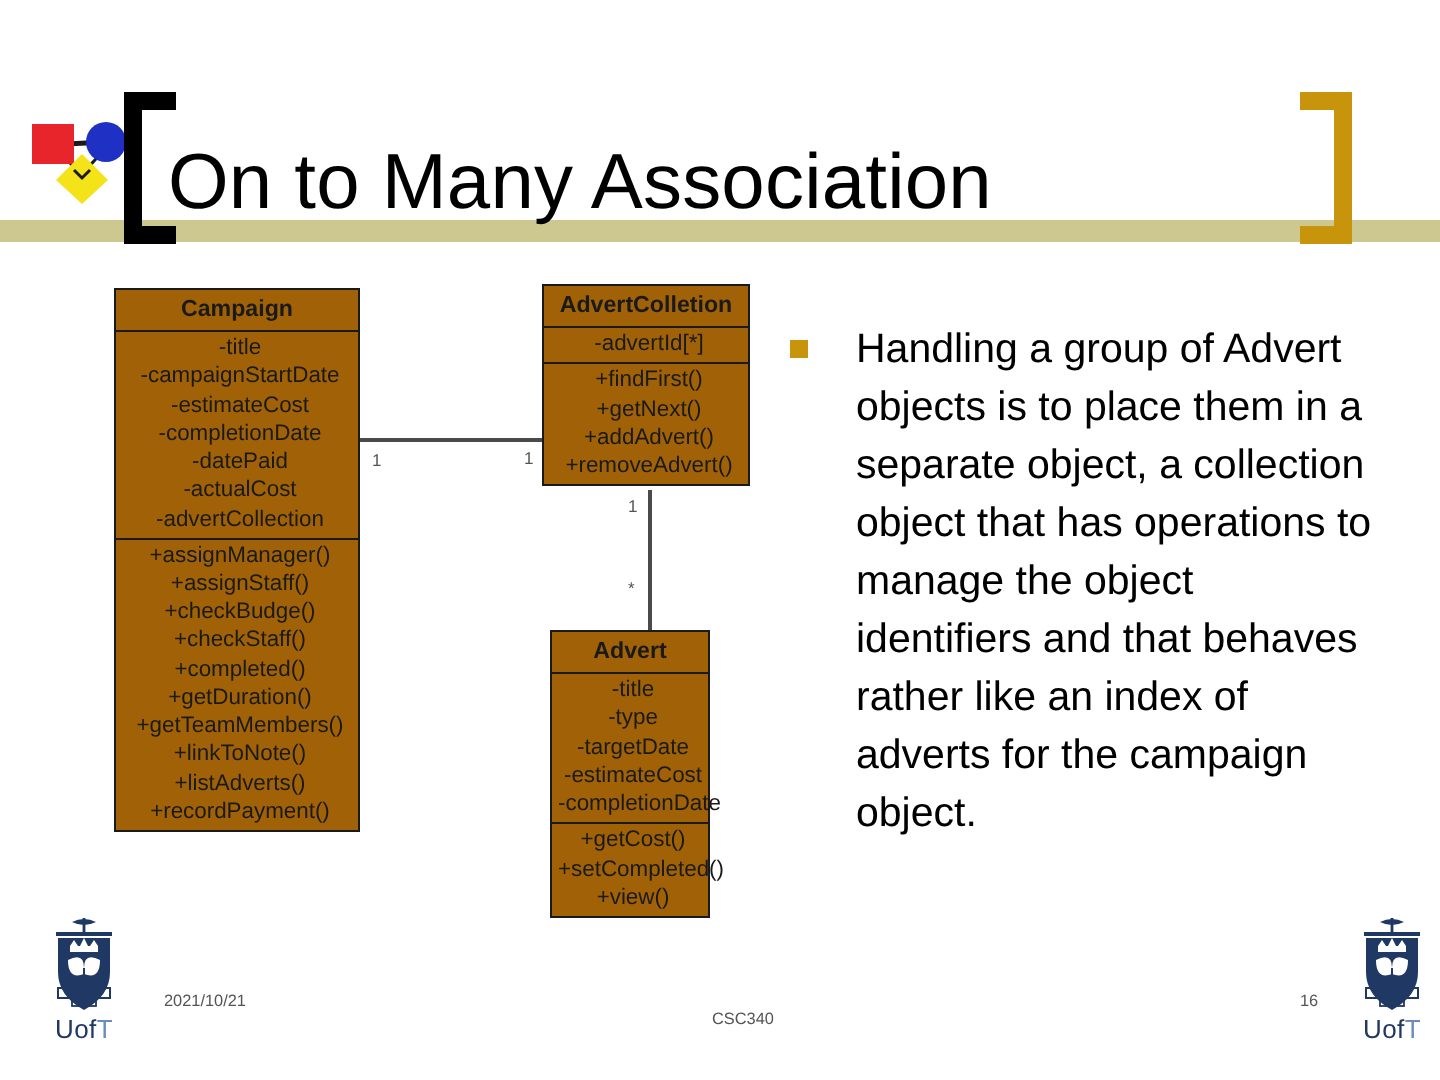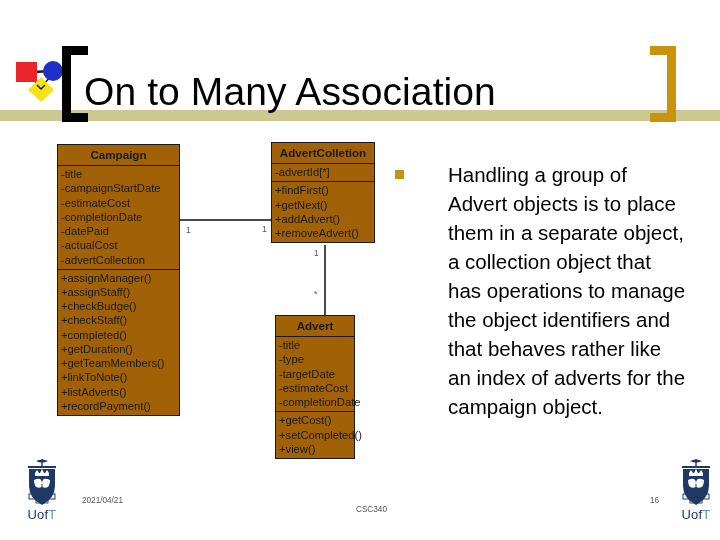--- a/index.html
+++ b/index.html
@@ -80,20 +80,21 @@
   }
   .uml-title {
     text-align: center;
     font-weight: bold;
     font-size: 11.6px;
     padding: 2.5px 0 3px 0;
     border-bottom: 1.6px solid #1a1a1a;
   }
   .uml-compartment {
     padding: 1px 0 2px 2px;
+    text-align: center;
   }
   .uml-compartment + .uml-compartment {
     border-top: 1.6px solid #1a1a1a;
   }
   .uml-line {
     white-space: nowrap;
     padding-left: 1px;
   }
 
   #box-campaign {
@@ -140,21 +141,21 @@
     left: 392px; top: 160px;
     width: 296px;
   }
   #bullet-marker {
     position: absolute;
     left: 3px; top: 10px;
     width: 9px; height: 9px;
     background: #c8940b;
   }
   #body-text {
-    margin-left: 56px;
+    margin-left: 36px;
     font-size: 20.5px;
     line-height: 1.415;
     color: #000000;
   }
 
   
   #footer {
     position: absolute;
     left: 0; top: 480px;
     width: 720px; height: 60px;
@@ -291,21 +292,21 @@
       <path d="M17 15 h14 v3 h-14 z" fill="#ffffff"></path>
       <path d="M19 12 l2 3 h-4 z M24 11 l2 4 h-4 z M29 12 l2 3 h-4 z" fill="#ffffff"></path>
       <path d="M16 22 q8 -4 8 4 q0 -8 8 -4 q0 10 -8 7 q-8 3 -8 -7 z" fill="#ffffff"></path>
       <path d="M24 26 v7" stroke="#1f3864" stroke-width="1"></path>
       <rect x="11" y="36" width="26" height="5" fill="none" stroke="#1f3864" stroke-width="1"></rect>
       <rect x="18" y="41" width="12" height="4" fill="none" stroke="#1f3864" stroke-width="0.9"></rect>
     </svg>
     <div class="uoft-wordmark"><span>Uof</span><span class="t-accent">T</span></div>
   </div>
 
-  <div class="footer-text" id="footer-date">2021/04/21</div>
+  <div class="footer-text" id="footer-date">2021/10/21</div>
   <div class="footer-text" id="footer-course">CSC340</div>
   <div class="footer-text" id="footer-page">16</div>
 
   <div class="uoft-logo" id="logo-right">
     <svg width="48" height="52" viewBox="0 0 48 52">
       <path d="M10 8 h28 v2 h-28 z" fill="#1f3864"></path>
       <path d="M18 3 q6 -3 12 0 q-6 3 -12 0 z" fill="#1f3864"></path>
       <path d="M24 1 v7" stroke="#1f3864" stroke-width="1.4"></path>
       <path d="M11 11 h26 v17 q0 12 -13 19 q-13 -7 -13 -19 z" fill="#1f3864"></path>
       <path d="M17 15 h14 v3 h-14 z" fill="#ffffff"></path>

